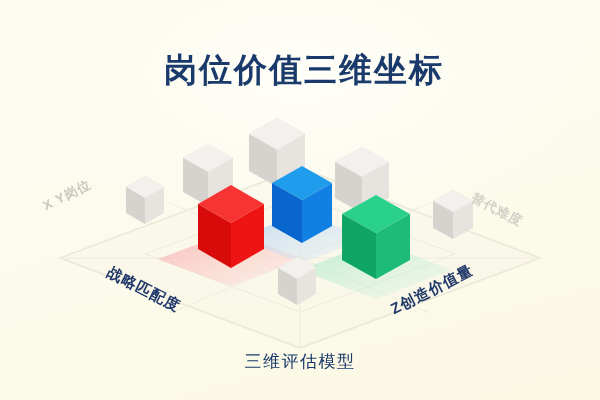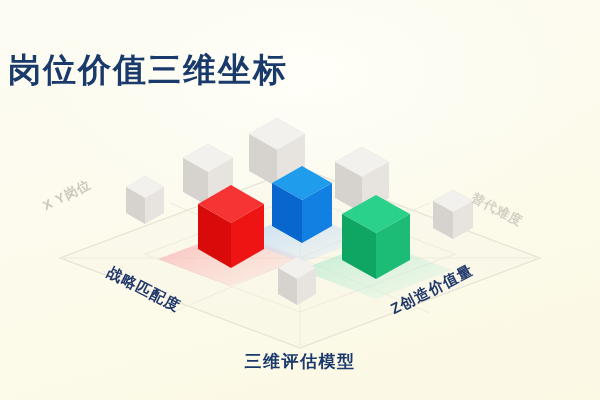--- a/index.html
+++ b/index.html
@@ -10,30 +10,30 @@
   #stage{
     position:relative;width:600px;height:400px;
     background:
       radial-gradient(ellipse 70% 55% at 50% 18%, #fffef8 0%, #fdfcf2 40%, rgba(253,250,232,0) 72%),
       linear-gradient(165deg,#fdfcf3 0%,#fdfbef 32%,#fcfae9 62%,#fbf8e4 100%);
   }
 
   
   .title{
     position:absolute;left:8px;right:0;top:48px;
-    text-align:left;
+    text-align:center;
     font-size:33px;font-weight:bold;
     letter-spacing:2px;
     color:#1a3a6b;
     white-space:nowrap;
   }
   .caption{
     position:absolute;left:0;right:0;top:350px;
     text-align:center;
-    font-size:17px;font-weight:bold;
+    font-size:17px;font-weight:normal;
     letter-spacing:1.5px;
     color:#1a3a6b;
     white-space:nowrap;
   }
 
   
   .scene{position:absolute;left:0;top:0;width:600px;height:400px;}
   .svgplane{position:absolute;left:0;top:0;}
 
   

